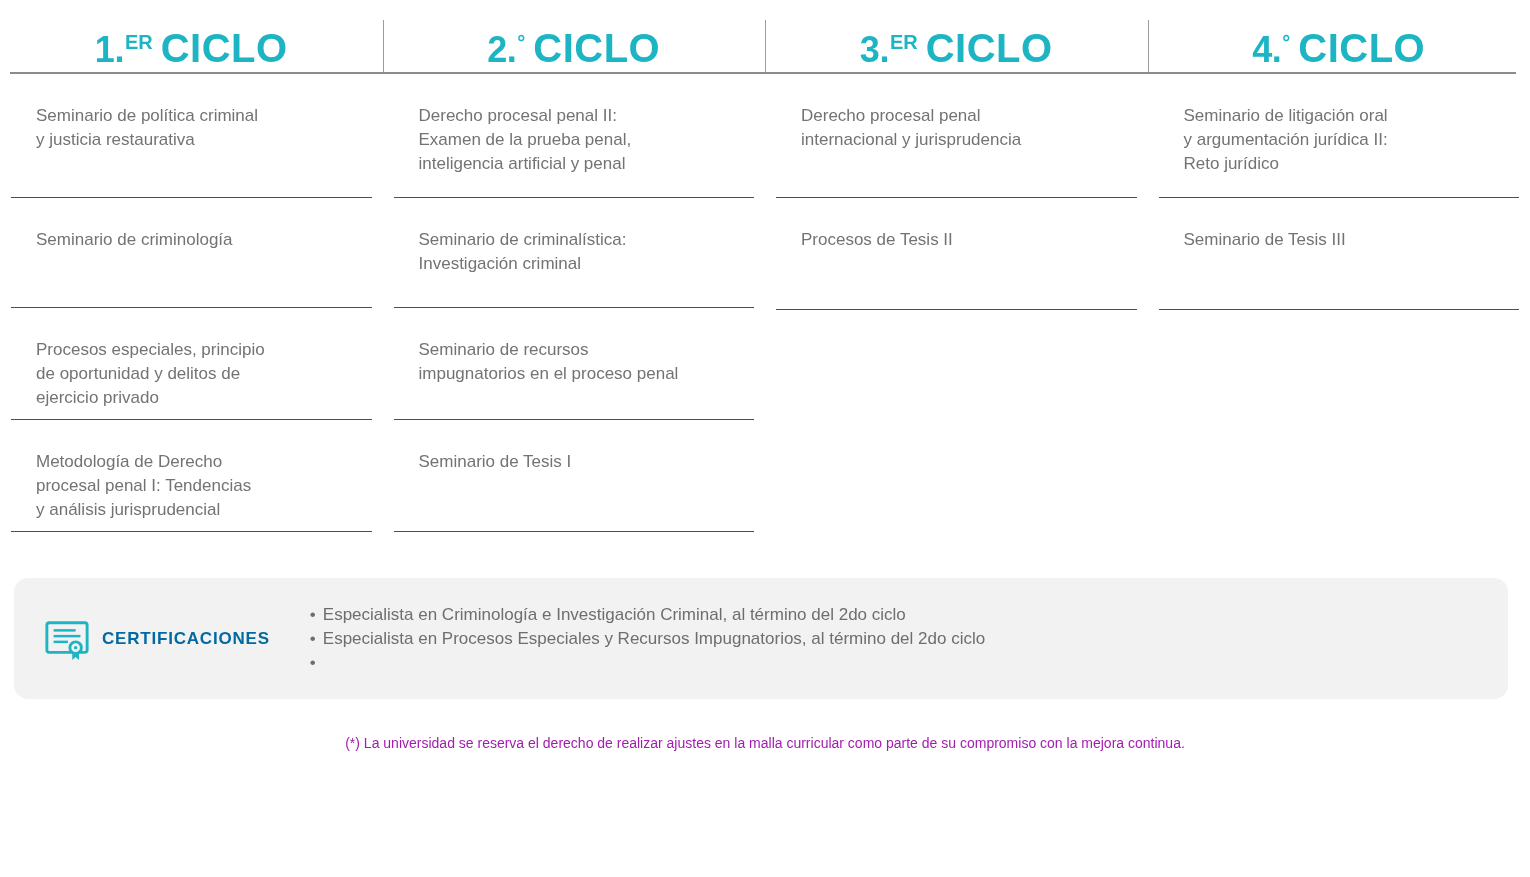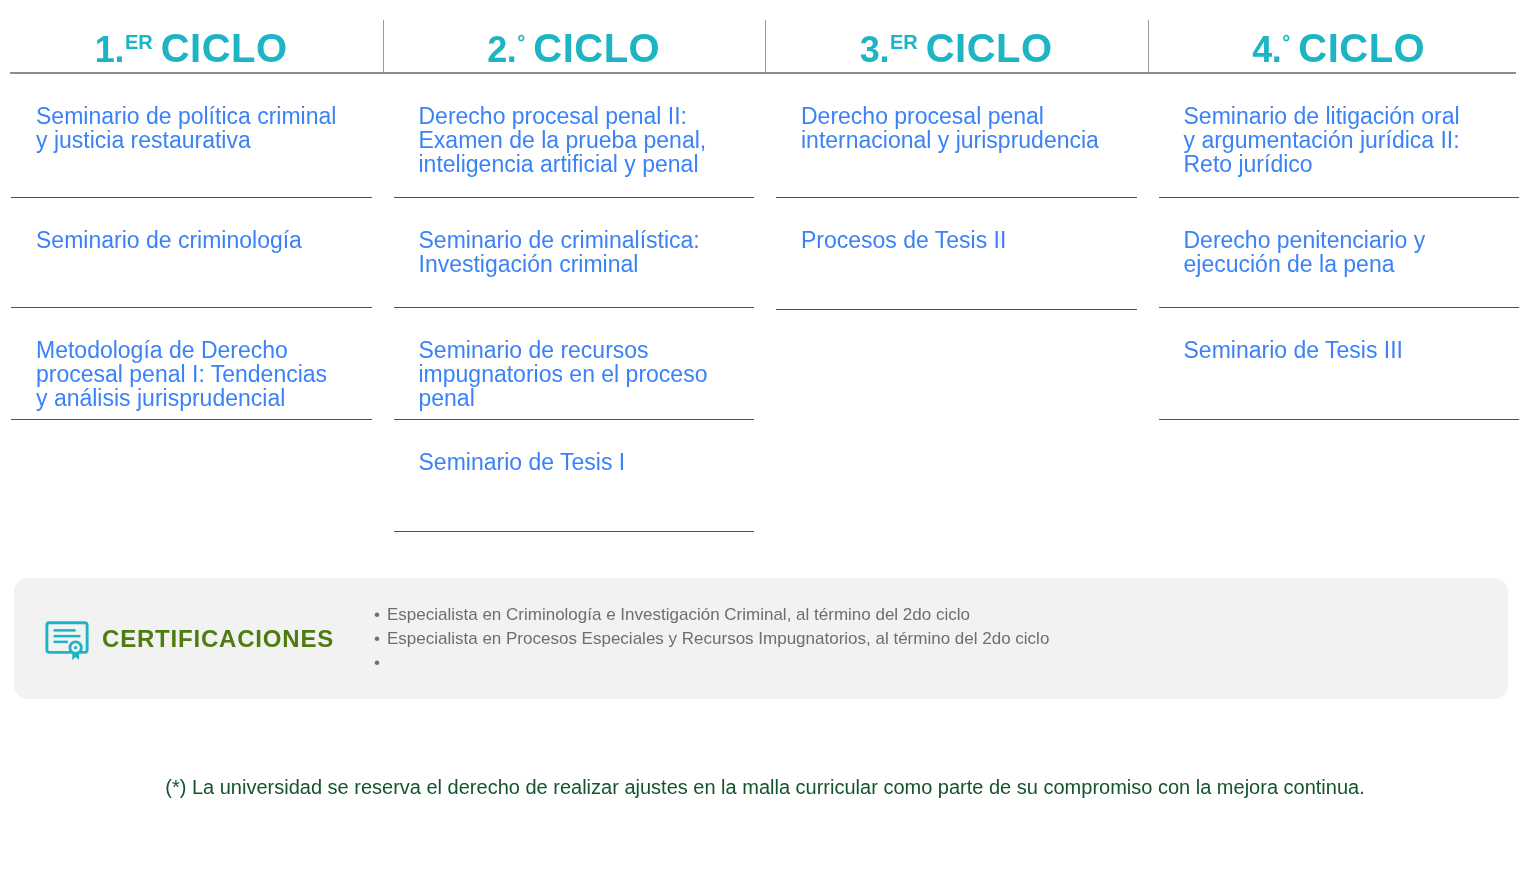--- a/index.html
+++ b/index.html
@@ -38,53 +38,53 @@
     margin: 0 11px;
     padding: 30px 6px 0 25px;
     border-bottom: 1.5px solid #4f4f4f;
   }
   .cell.r1 { height: 124px; }
   .cell.r2 { height: 110px; }
   .cell.r3 { height: 112px; }
   .cell.r4 { height: 112px; }
   .course {
     margin: 0;
-    font-size: 23px; line-height: 24px;
-    color: #3b82f6;
+    font-size: 17px; line-height: 24px;
+    color: #737373;
     white-space: pre-line;
   }
 
   
   .cert-box {
     margin: 46px 22px 0 14px;
     height: 121px;
     background: #f2f2f2;
     border-radius: 14px;
     display: flex; align-items: center;
   }
   .cert-left { display: flex; align-items: center; padding-left: 30px; flex: 0 0 auto; }
   .cert-icon { margin-right: 12px; display: inline-flex; }
   .cert-title {
-    font-size: 24px; font-weight: bold;
-    color: #4d7c0f; letter-spacing: 0.8px;
+    font-size: 17px; font-weight: bold;
+    color: #0369a1; letter-spacing: 0.8px;
     white-space: nowrap;
   }
   .cert-items { margin-left: 40px; }
   .cert-item {
     font-size: 17px; line-height: 24px;
     color: #6e6e6e; display: flex;
   }
   .bullet { margin-right: 7px; }
 
   
   .footnote {
-    margin-top: 76px;
+    margin-top: 32px;
     text-align: center;
-    font-size: 20px; line-height: 25px;
-    color: #14532d;
+    font-size: 14px; line-height: 25px;
+    color: #a21caf;
   }
 </style>
 </head>
 <body>
 
 <div class="page">
 
   <div class="header-row">
     <div class="hcell">
       <span class="hnum">1.</span>
@@ -111,20 +111,25 @@
   <div class="header-rule"></div>
 
   <div class="body-row">
     <div class="ccol">
       <div class="cell r1">
           <p class="course">Seminario de política criminal
 y justicia restaurativa</p>
         </div>
       <div class="cell r2">
           <p class="course">Seminario de criminología</p>
+        </div>
+      <div class="cell r3">
+          <p class="course">Procesos especiales, principio
+de oportunidad y delitos de
+ejercicio privado</p>
         </div>
       <div class="cell r4">
           <p class="course">Metodología de Derecho
 procesal penal I: Tendencias
 y análisis jurisprudencial</p>
         </div>
     </div>
     <div class="ccol">
       <div class="cell r1">
           <p class="course">Derecho procesal penal II:
@@ -150,24 +155,20 @@
         </div>
       <div class="cell r3">
           <p class="course">Procesos de Tesis II</p>
         </div>
     </div>
     <div class="ccol">
       <div class="cell r1">
           <p class="course">Seminario de litigación oral
 y argumentación jurídica II:
 Reto jurídico</p>
-        </div>
-      <div class="cell r2">
-          <p class="course">Derecho penitenciario y
-ejecución de la pena</p>
         </div>
       <div class="cell r3">
           <p class="course">Seminario de Tesis III</p>
         </div>
     </div>
   </div>
 
   <div class="cert-box">
     <div class="cert-left">
       <span class="cert-icon">

